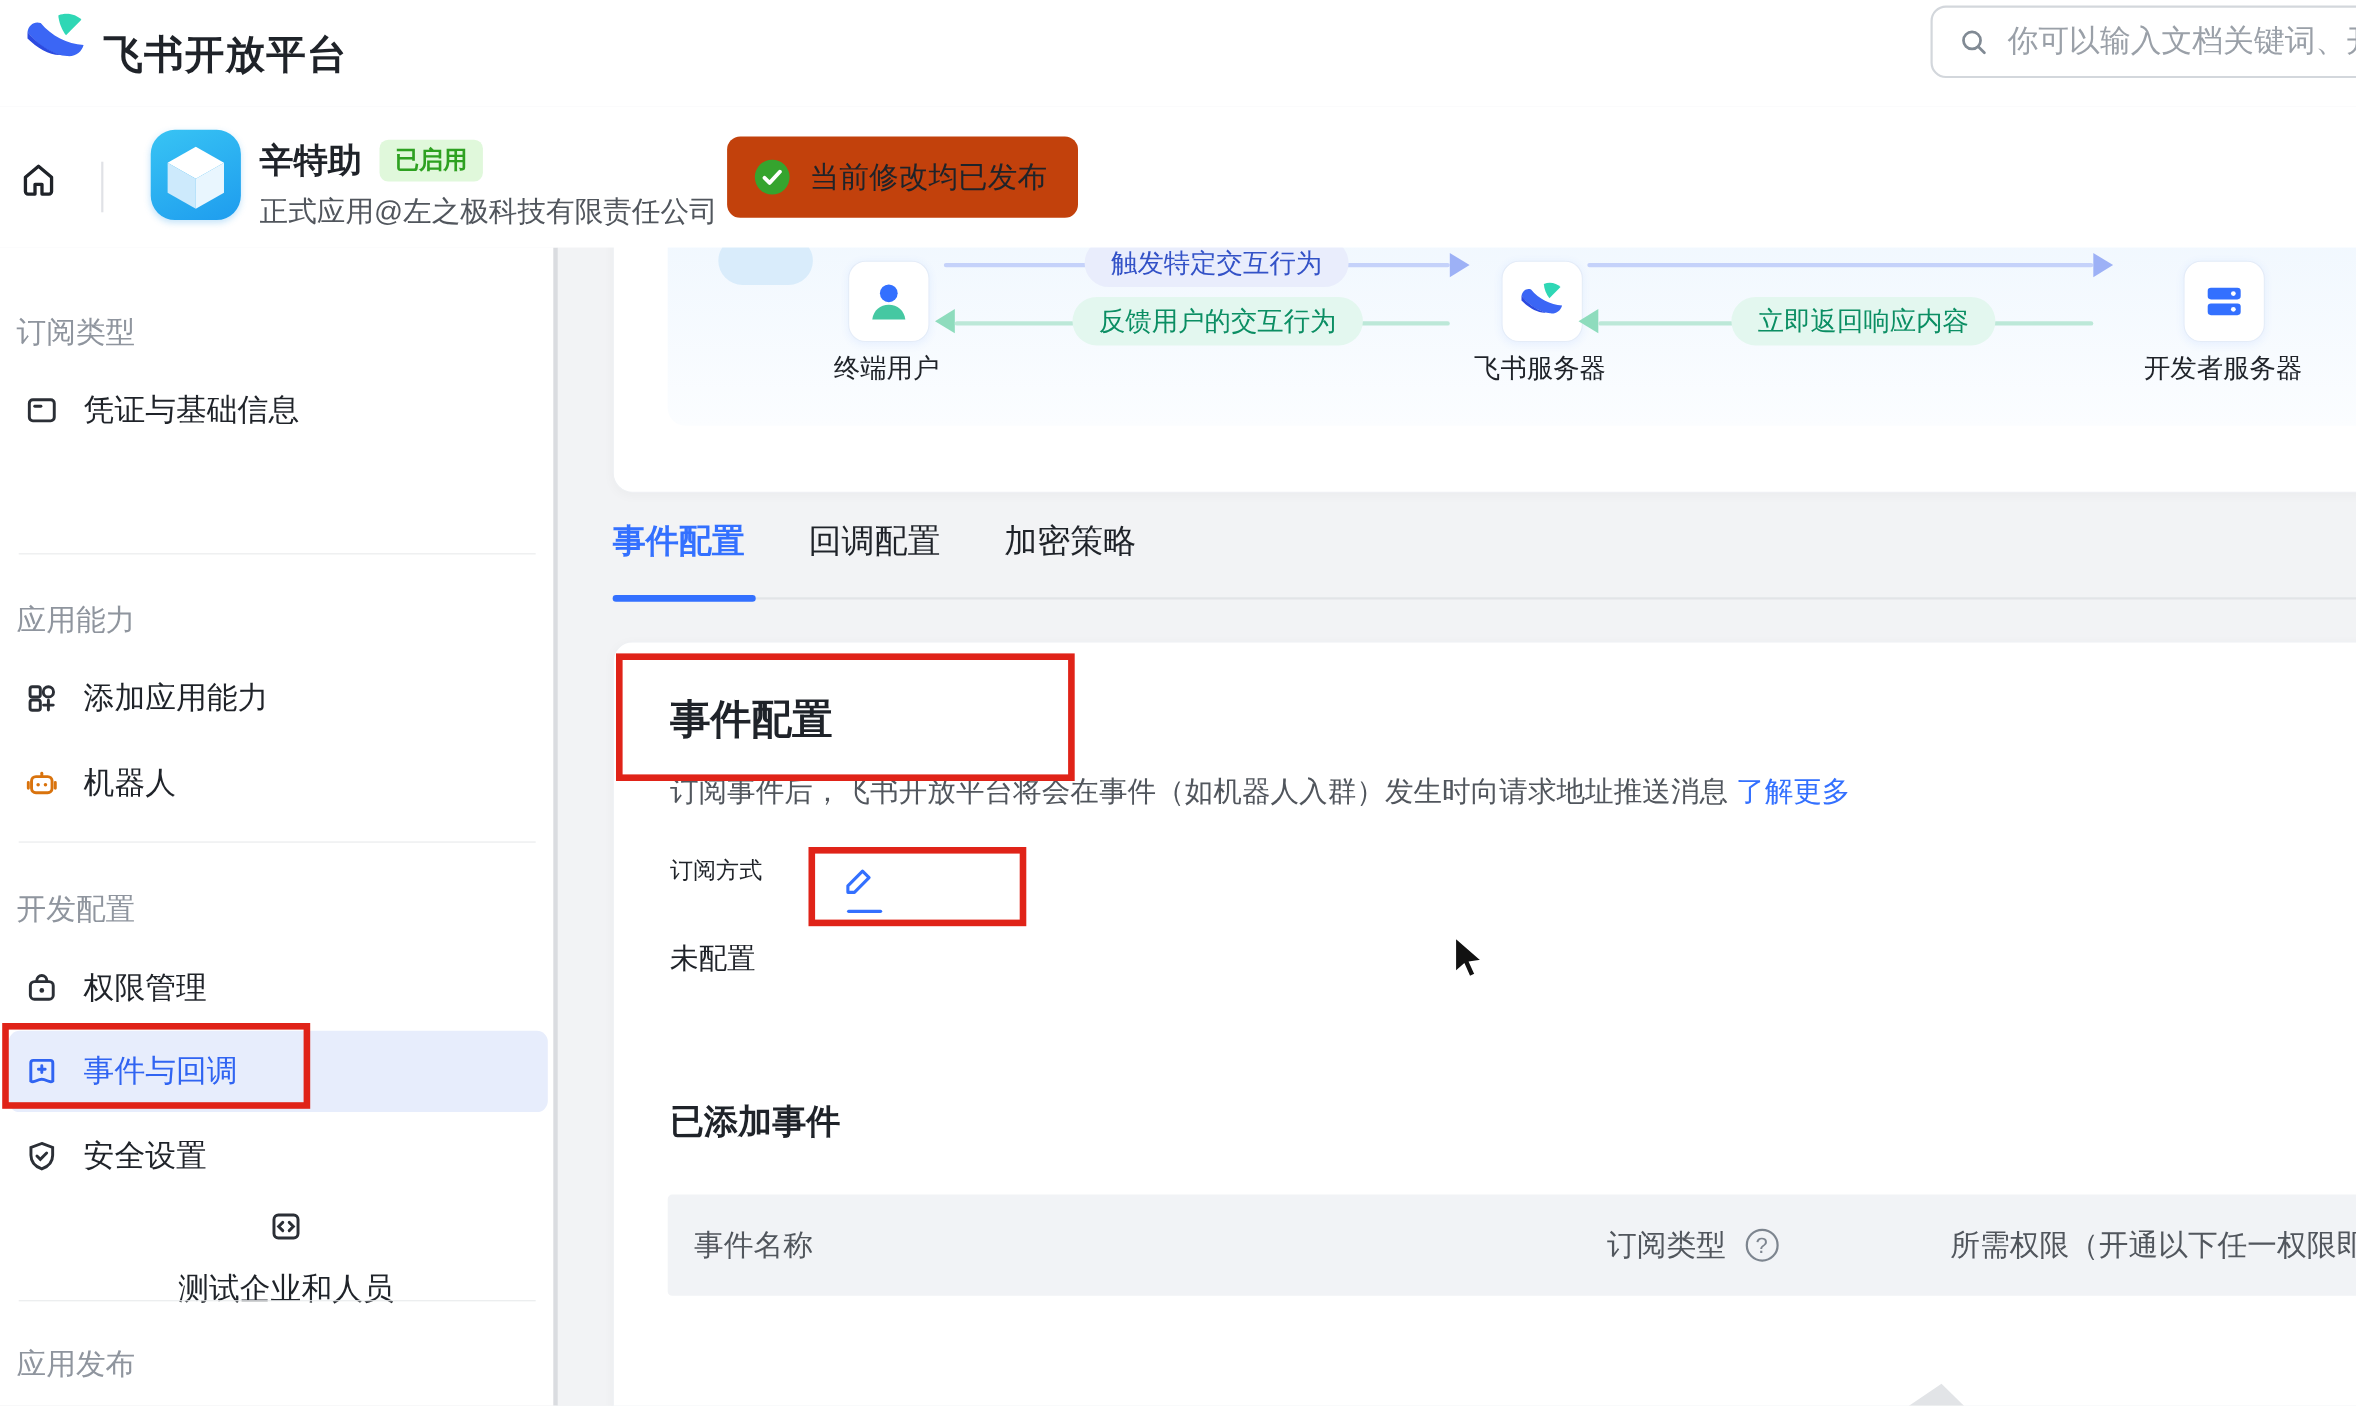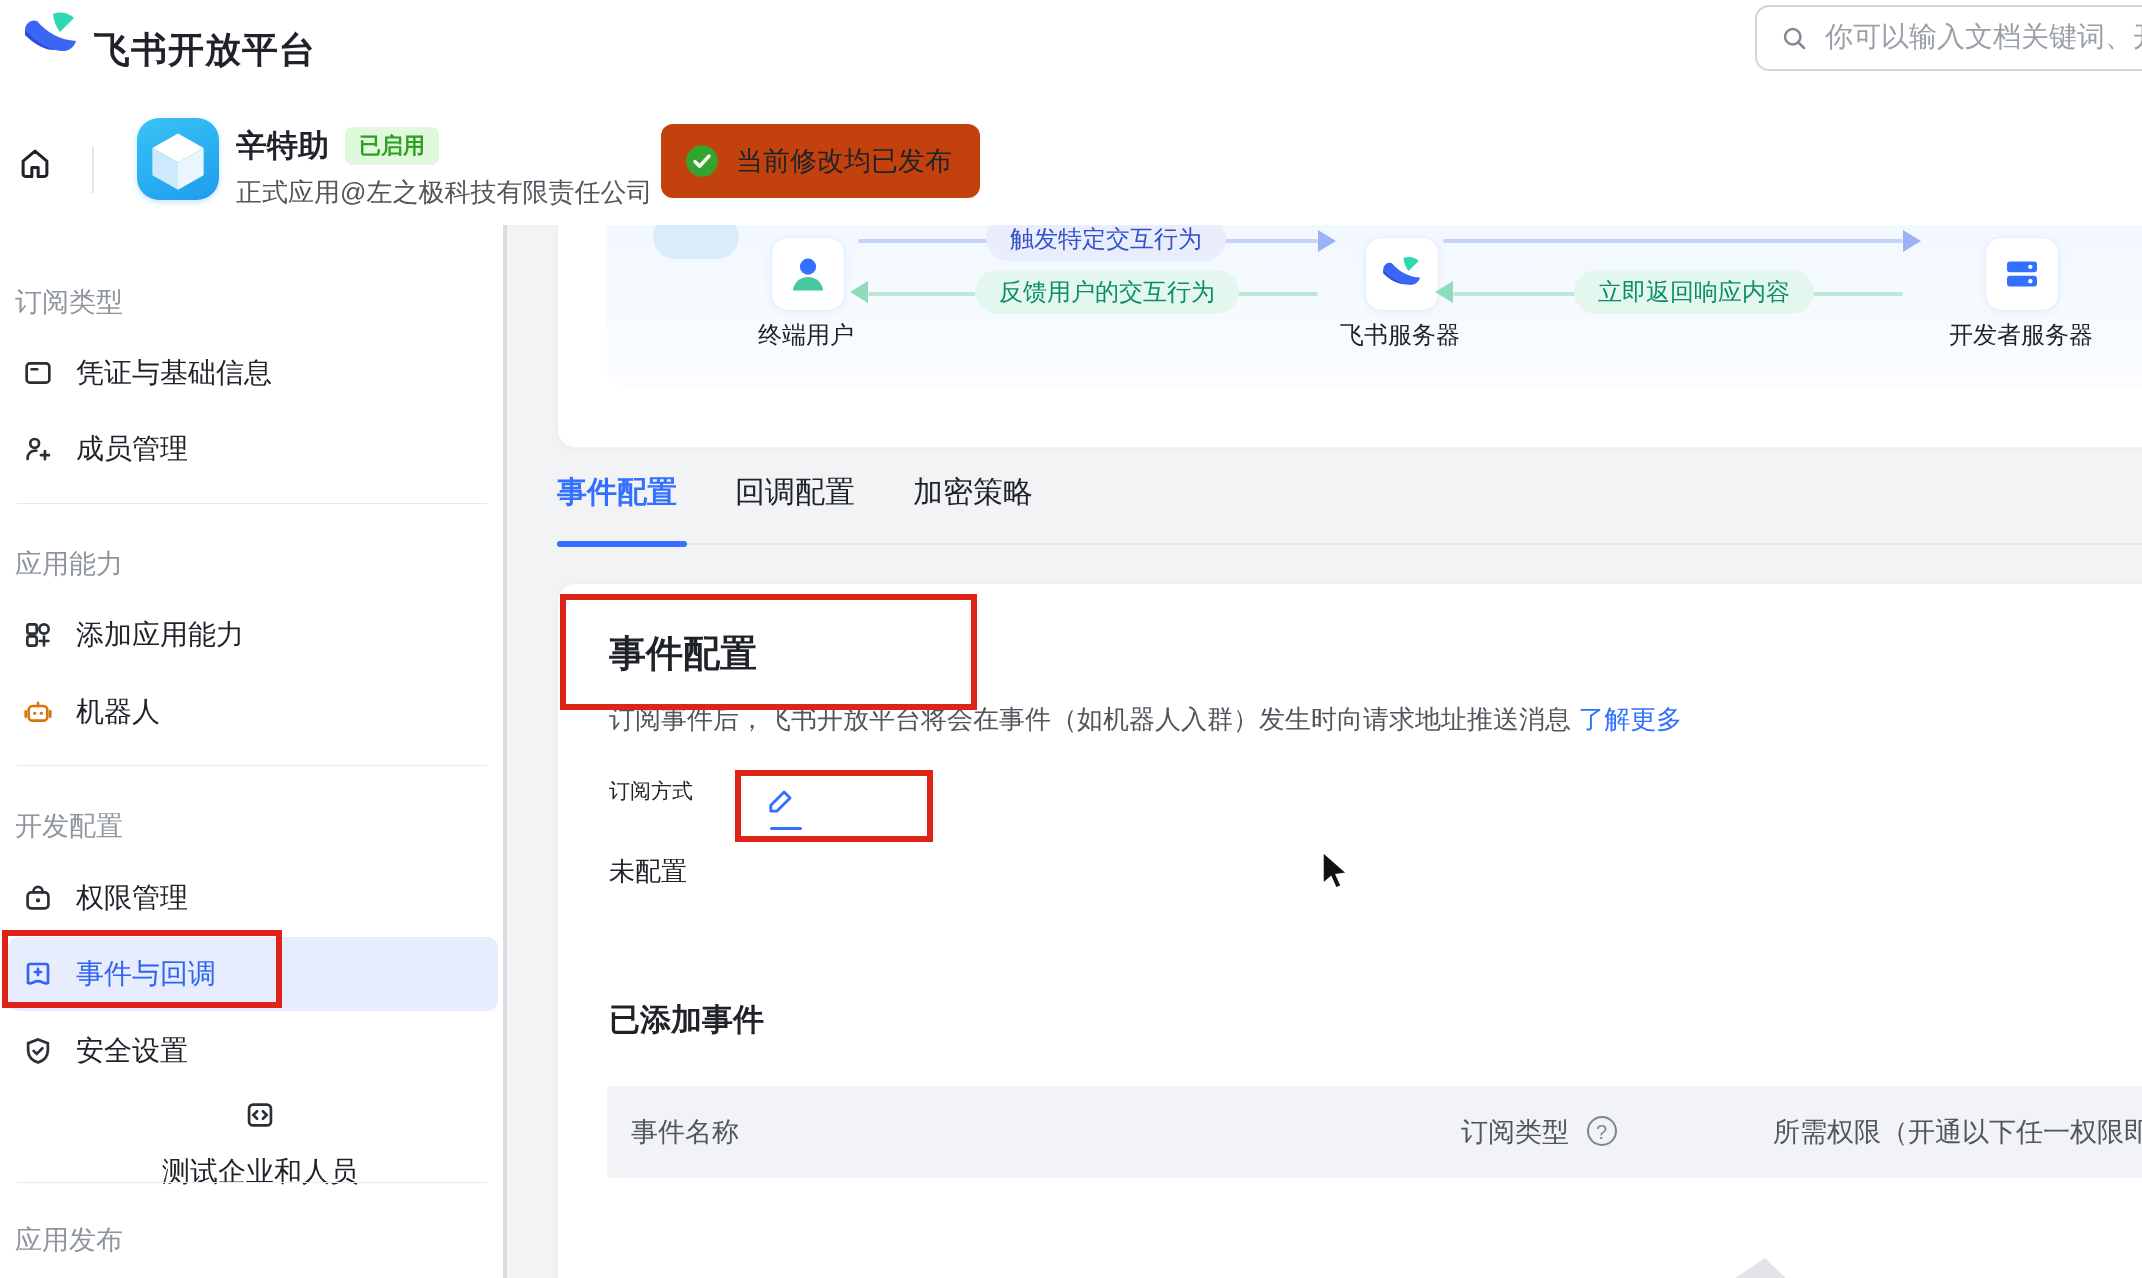--- a/index.html
+++ b/index.html
@@ -190,28 +190,20 @@
   <div class="abs section-title" style="top:284px;">订阅类型</div>
 
   <div class="abs side-row" style="top:345px;">
     <svg class="icon-dark" width="32" height="32" viewBox="0 0 24 24" fill="none" stroke="currentColor" stroke-width="2" stroke-linecap="round">
       <rect x="3.5" y="4.8" width="17" height="14.4" rx="2.4"></rect>
         <path d="M7.2 9.2h4.2"></path>
     </svg>
     <span>凭证与基础信息</span>
   </div>
 
-  <div class="abs side-row" style="top:421px;">
-    <svg class="icon-dark" width="32" height="32" viewBox="0 0 24 24" fill="none" stroke="currentColor" stroke-width="2" stroke-linecap="round">
-      <circle cx="9.5" cy="7.8" r="3.3"></circle>
-        <path d="M4.2 19.5v-.8c0-3 2.4-5.4 5.4-5.4h1.2"></path>
-        <path d="M14.2 16.6h6M17.2 13.6v6"></path>
-    </svg>
-    <span>成员管理</span>
-  </div>
 
   <div class="abs side-divider" style="top:503px;"></div>
 
   <div class="abs section-title" style="top:546px;">应用能力</div>
 
   <div class="abs side-row" style="top:607px;">
     <svg class="icon-dark" width="32" height="32" viewBox="0 0 24 24" fill="none" stroke="currentColor" stroke-width="2" stroke-linecap="round">
       <rect x="4" y="4" width="7" height="7" rx="1.6"></rect>
         <rect x="13" y="4" width="7" height="7" rx="3.5"></rect>
       <rect x="4" y="13" width="7" height="7" rx="1.6"></rect>

